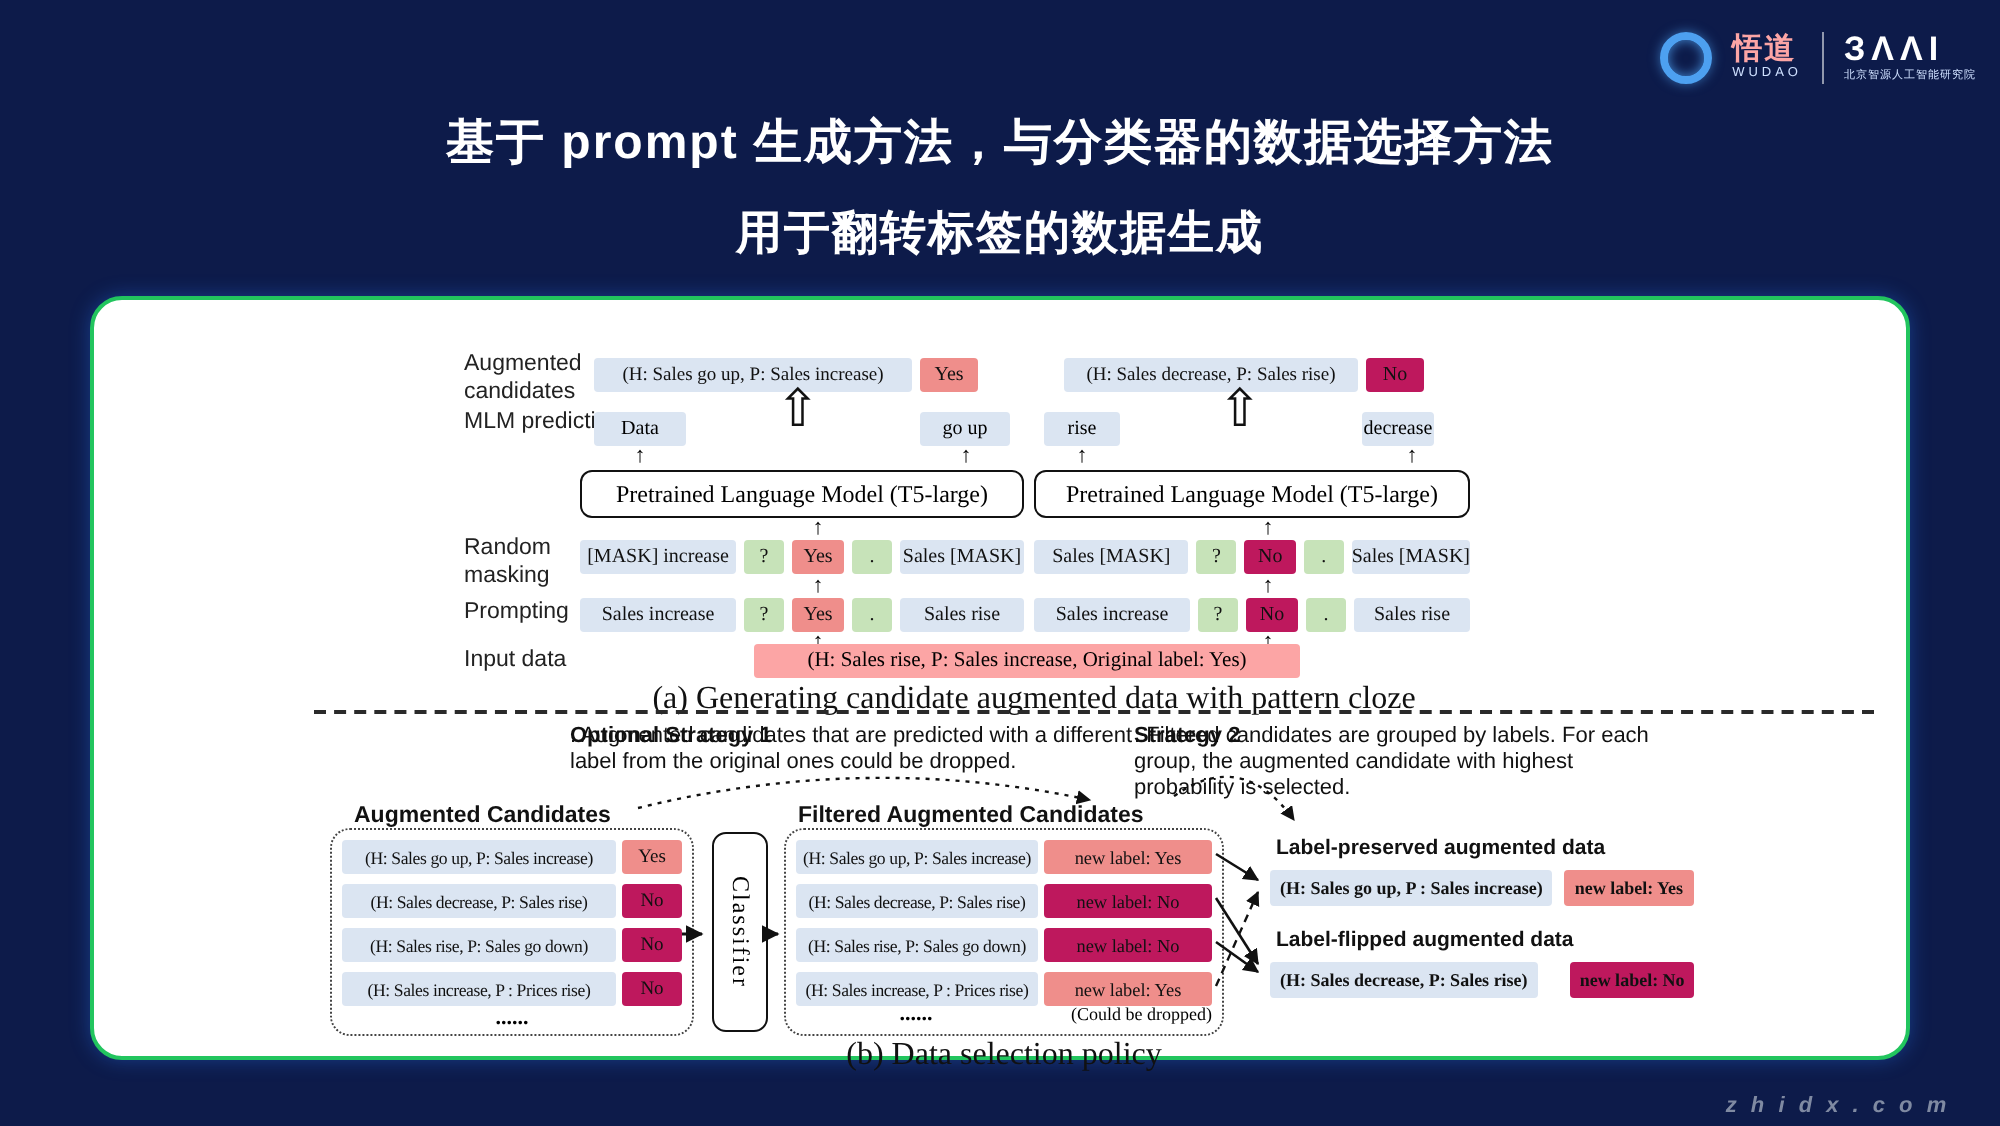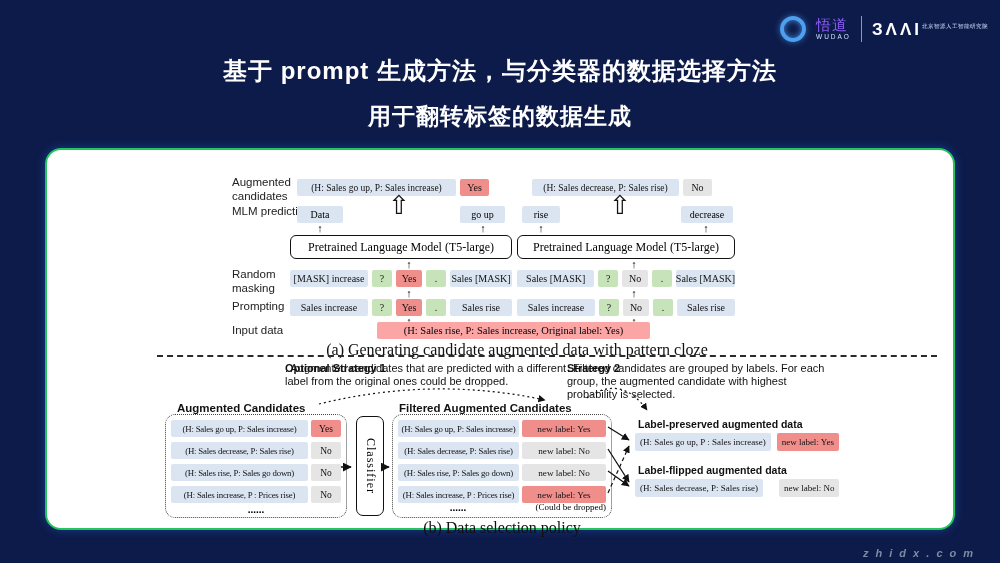--- a/index.html
+++ b/index.html
@@ -7,45 +7,45 @@
   body {
     position:relative; width:1000px; height:563px; overflow:hidden;
     background:#0d1b4a;
     font-family:"Liberation Sans", sans-serif;
   }
   
   .brand { position:absolute; top:16px; right:12px; display:flex; align-items:center; gap:10px; }
   .wudao-icon { width:26px; height:26px; border-radius:50%;
     border:4px solid #4da0f0; box-shadow:0 0 6px rgba(77,160,240,.8) inset, 0 0 6px rgba(77,160,240,.6); }
   .wudao-text { display:flex; flex-direction:column; line-height:1; }
-  .wudao-name { color:#8b5cf6; font-weight:normal; font-size:15px; letter-spacing:1px; }
+  .wudao-name { color:#fca5a5; font-weight:bold; font-size:15px; letter-spacing:1px; }
   .wudao-sub { color:#cfe0ff; font-size:6.5px; letter-spacing:2px; margin-top:2px; }
   .brand-divider { width:1px; height:26px; background:rgba(255,255,255,.55); }
-  .baai-text { display:flex; line-height:1; }
+  .baai-text { display:flex; flex-direction:column; line-height:1; }
   .baai-name { color:#fff; font-weight:bold; font-size:17px; letter-spacing:3px; }
   .baai-sub { color:#cfe0ff; font-size:5.5px; letter-spacing:.5px; margin-top:3px; white-space:nowrap; }
   
   .title { position:absolute; top:55px; left:0; width:100%; text-align:center; color:#fff; }
   .title .l1 { font-size:24px; font-weight:bold; letter-spacing:1px; }
   .title .l2 { font-size:23px; font-weight:bold; margin-top:14px; letter-spacing:1px; }
   
   .card { position:absolute; left:45px; top:148px; width:910px; height:382px;
     background:#ffffff; border:2px solid #22c55e; border-radius:16px;
     box-shadow:0 0 10px rgba(47,125,255,.35); }
   .card * { position:absolute; }
   
   .rlabel { left:185px; width:88px; font-size:11.5px; color:#222; line-height:1.18; position:absolute; }
   
   .tok { display:flex; align-items:center; justify-content:center;
     font-family:"Liberation Serif", serif; font-size:10px; color:#111;
     height:17px; border-radius:2px; white-space:nowrap; position:static; }
   .tok-blue { background:#dbe5f2; }
   .tok-green { background:#c7e3b9; }
   .tok-red { background:#ef8e8b; }
-  .tok-orange { background:#e5e5e5; }
+  .tok-orange { background:#be185d; }
   .half { top:0; height:205px; }
   .half-l { left:243px; width:222px; }
   .half-r { left:470px; width:218px; }
   .cand-row { display:flex; gap:4px; height:17px; }
   .cand-row .ctext { flex:1; font-size:9.5px; }
   .cand-row .clabel { width:29px; }
   .block-arrow { font-size:26px; line-height:22px; color:#111; font-family:"DejaVu Sans", sans-serif; }
   .mlm { height:17px; display:flex; align-items:center; justify-content:center;
     font-family:"Liberation Serif", serif; font-size:10px; background:#dbe5f2; border-radius:2px; }
   .mini-arrow { font-size:11px; font-weight:bold; color:#000; line-height:11px; width:14px; text-align:center; }
@@ -75,21 +75,21 @@
   .ellipsis { font-family:"Liberation Serif", serif; font-weight:bold; font-size:11px; text-align:center; }
   .aug-ellipsis { left:0; right:0; top:88px; }
   .filt-ellipsis { left:0; width:130px; top:86px; }
   .dropnote { right:5px; top:87px; font-family:"Liberation Serif", serif; font-size:9px; white-space:nowrap; }
   .classifier { left:309px; top:266px; width:28px; height:100px; border:1.6px solid #111; border-radius:7px;
     background:#fff; display:flex; align-items:center; justify-content:center; }
   .classifier span { position:static; writing-mode:vertical-rl; font-family:"Liberation Serif", serif;
     font-size:12px; letter-spacing:1px; }
   .cap-b { left:345px; top:369px; width:220px; }
   .outhead { font-size:10.5px; font-weight:bold; color:#111; white-space:nowrap; }
-  .outrow { display:flex; align-items:flex-start; height:20px; }
+  .outrow { display:flex; align-items:flex-end; height:20px;font-weight:bold; }
   .outrow .tok { padding:0 5px; font-size:9px; height:18px; }
   .overlay { left:0; top:0; }
   
   .watermark { position:absolute; right:6px; bottom:4px; width:150px; text-align:center; z-index:5; }
   .wm-name { font-size:42px; font-weight:bold; color:rgba(148,158,178,.62); letter-spacing:5px;
     line-height:1; font-family:"Liberation Sans", sans-serif; }
   .wm-domain { font-size:11px; font-weight:bold; font-style:italic; color:rgba(148,158,178,.85);
     letter-spacing:2px; margin-top:3px; }
 </style>
 </head>
@@ -151,21 +151,21 @@
     <span class="mini-arrow" style="top:166px;left:112px">↑</span>
   </div>
 
   <div class="half half-r">
     <div class="cand-row" style="top:29px;left:15px;width:180px">
       <span class="tok tok-blue ctext">(H: Sales decrease, P: Sales rise)</span>
       <span class="tok tok-orange clabel">No</span>
     </div>
     <div class="block-arrow" style="top:44px;left:92px">⇧</div>
     <div class="mlm" style="top:56px;left:5px;width:38px">rise</div>
-    <div class="mlm" style="top:56px;left:164px;width:52px">decrease</div>
+    <div class="mlm" style="top:56px;left:164px;width:36px">decrease</div>
     <span class="mini-arrow" style="top:73px;left:17px">↑</span>
     <span class="mini-arrow" style="top:73px;left:182px">↑</span>
     <div class="plm-box" style="top:85px">Pretrained Language Model (T5-large)</div>
     <span class="mini-arrow" style="top:109px;left:110px">↑</span>
     <div class="tok-row" style="top:120px">
       <span class="tok tok-blue w1">Sales [MASK]</span>
       <span class="tok tok-green w2">?</span>
       <span class="tok tok-orange w3">No</span>
       <span class="tok tok-green w2">.</span>
       <span class="tok tok-blue wf">Sales [MASK]</span>

